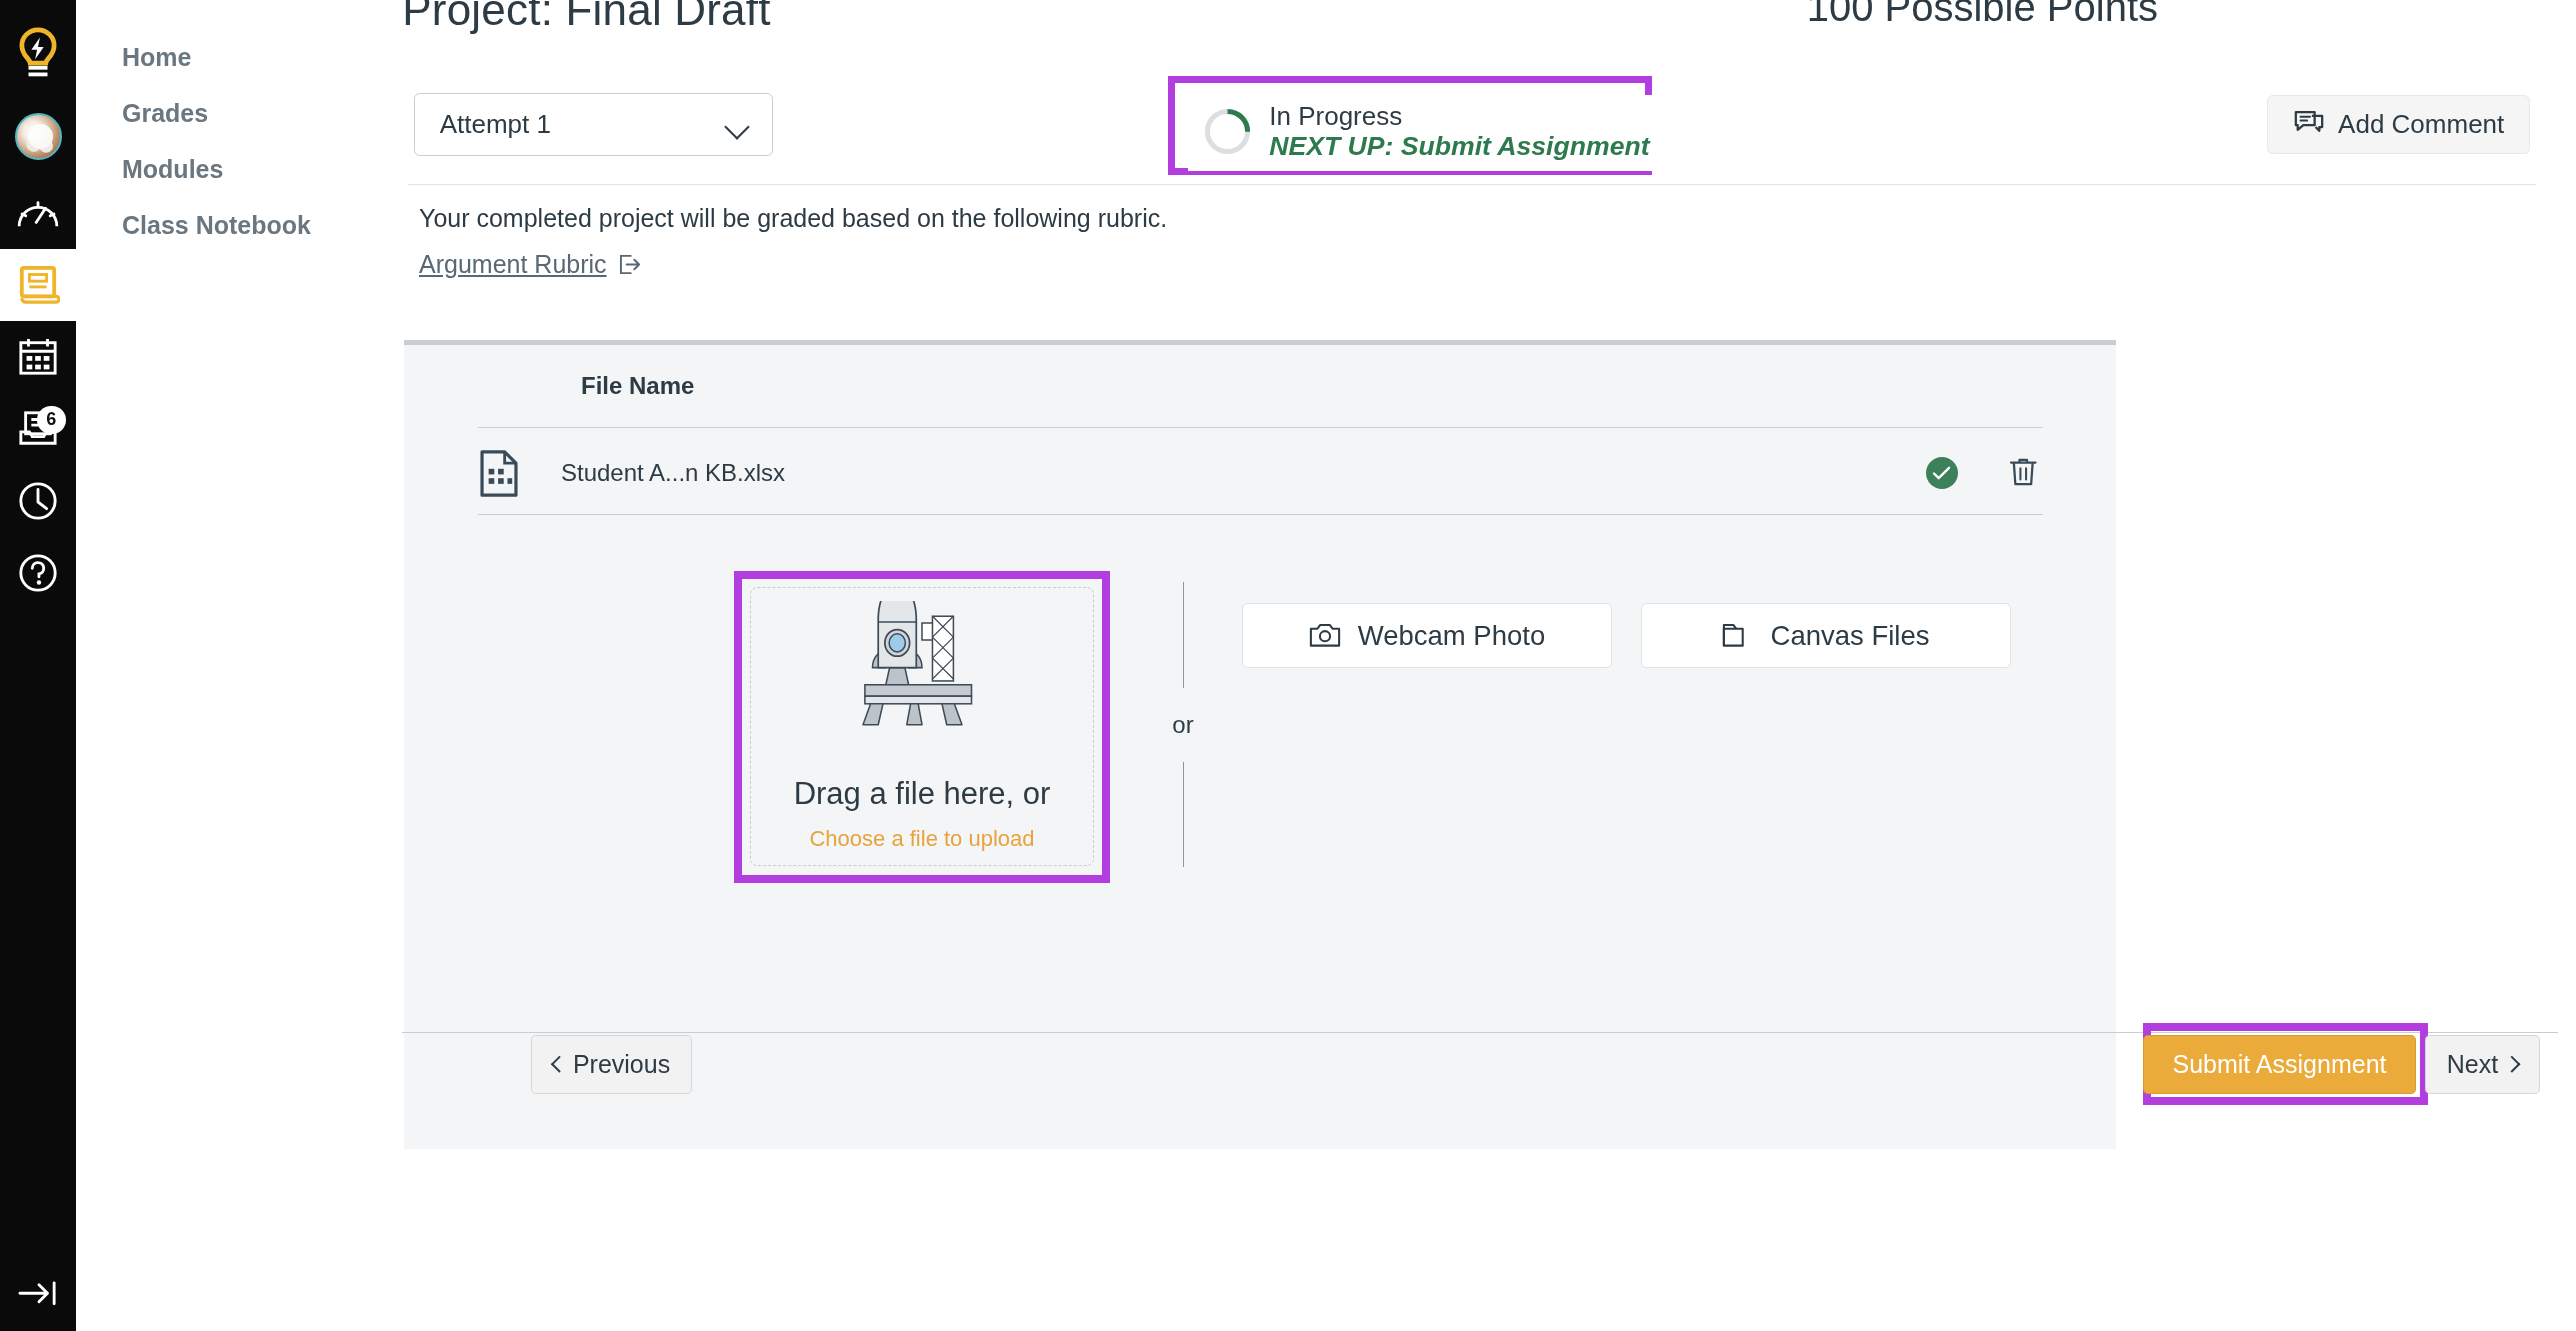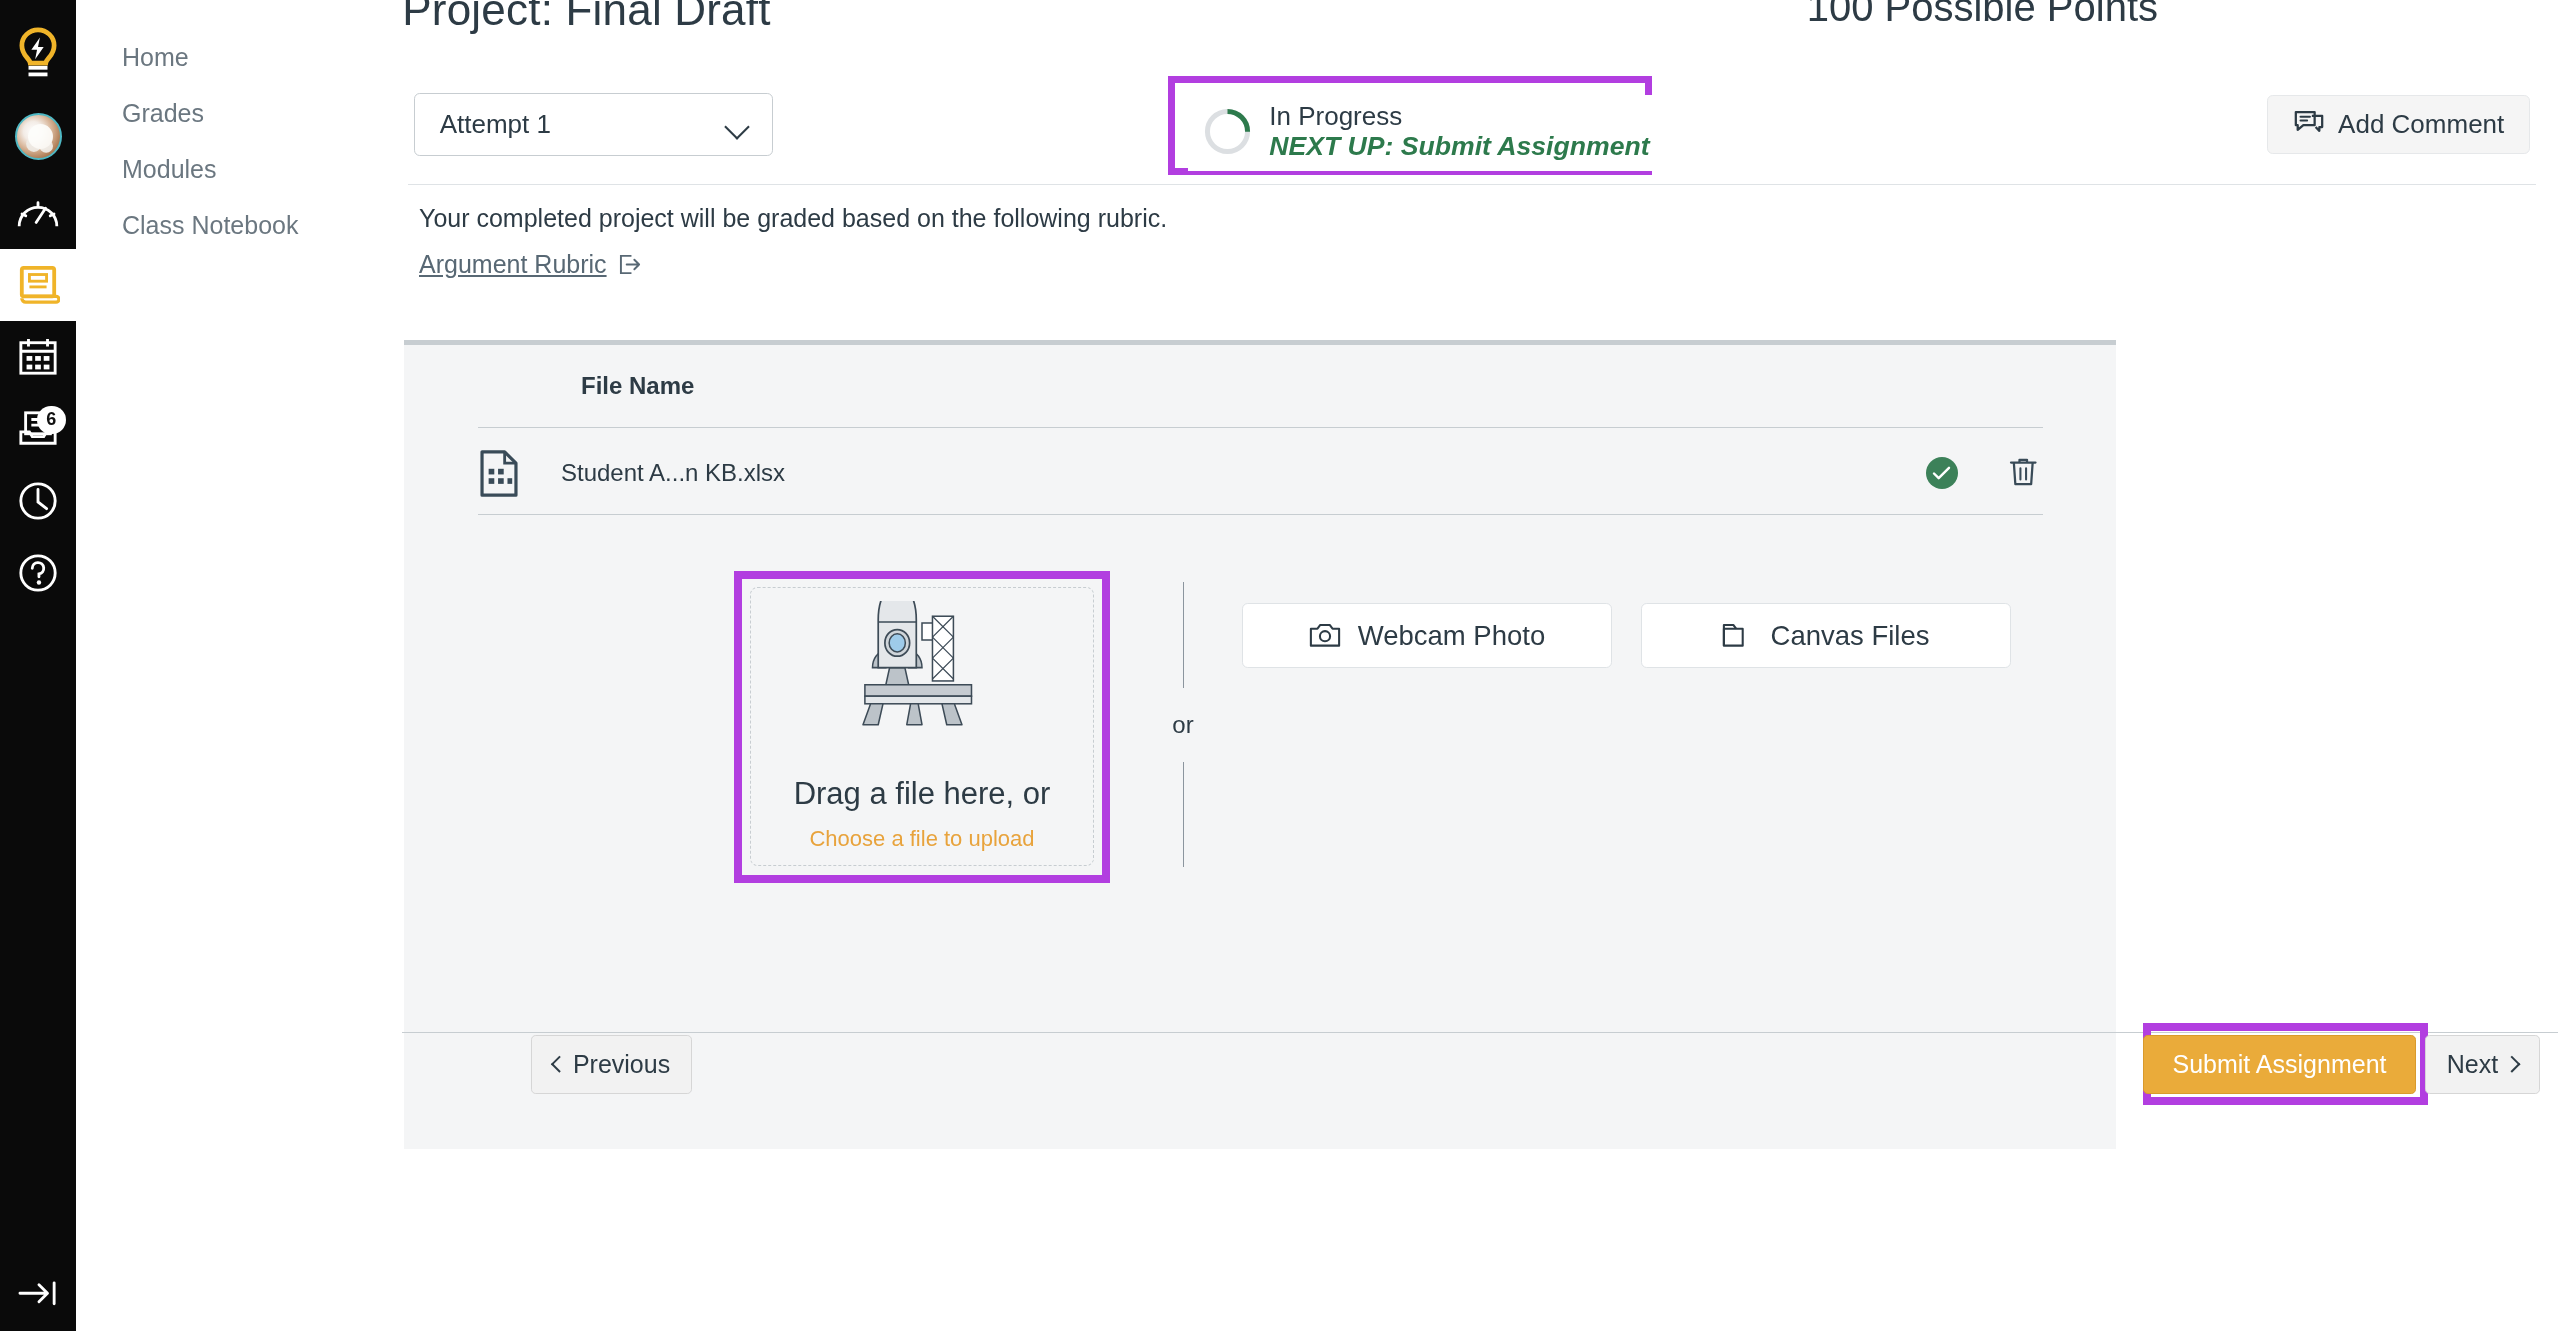--- a/index.html
+++ b/index.html
@@ -48,20 +48,21 @@
   }
   .gn-bottom { position: absolute; bottom: 25px; left:0; width: 76px;
                display:flex; align-items:center; justify-content:center;}
 
   
   .coursenav {
     position: absolute; left: 76px; top: 0;
     width: 313px; height: 1332px;
     background: #ffffff;
     padding-top: 28.5px;
+    font-weight: bold;
   }
   .cn-link {
     display: block;
     font-size: 25px; color: #6b7780;
     padding: 0 0 0 46px;
     line-height: 56px;
     text-decoration: none;
     white-space: nowrap;
   }
 

